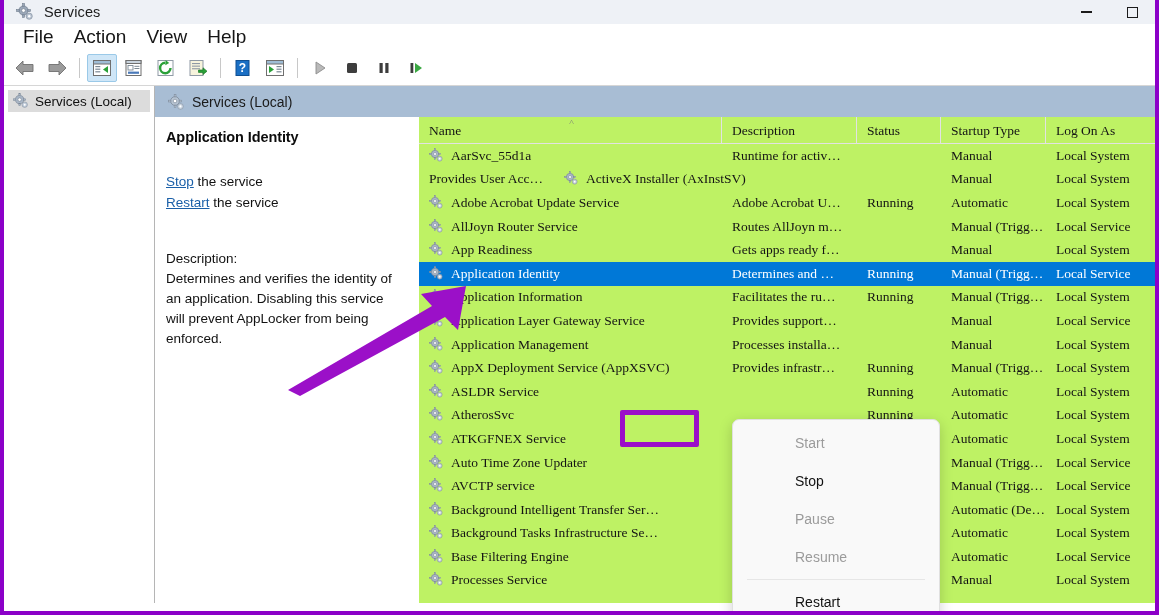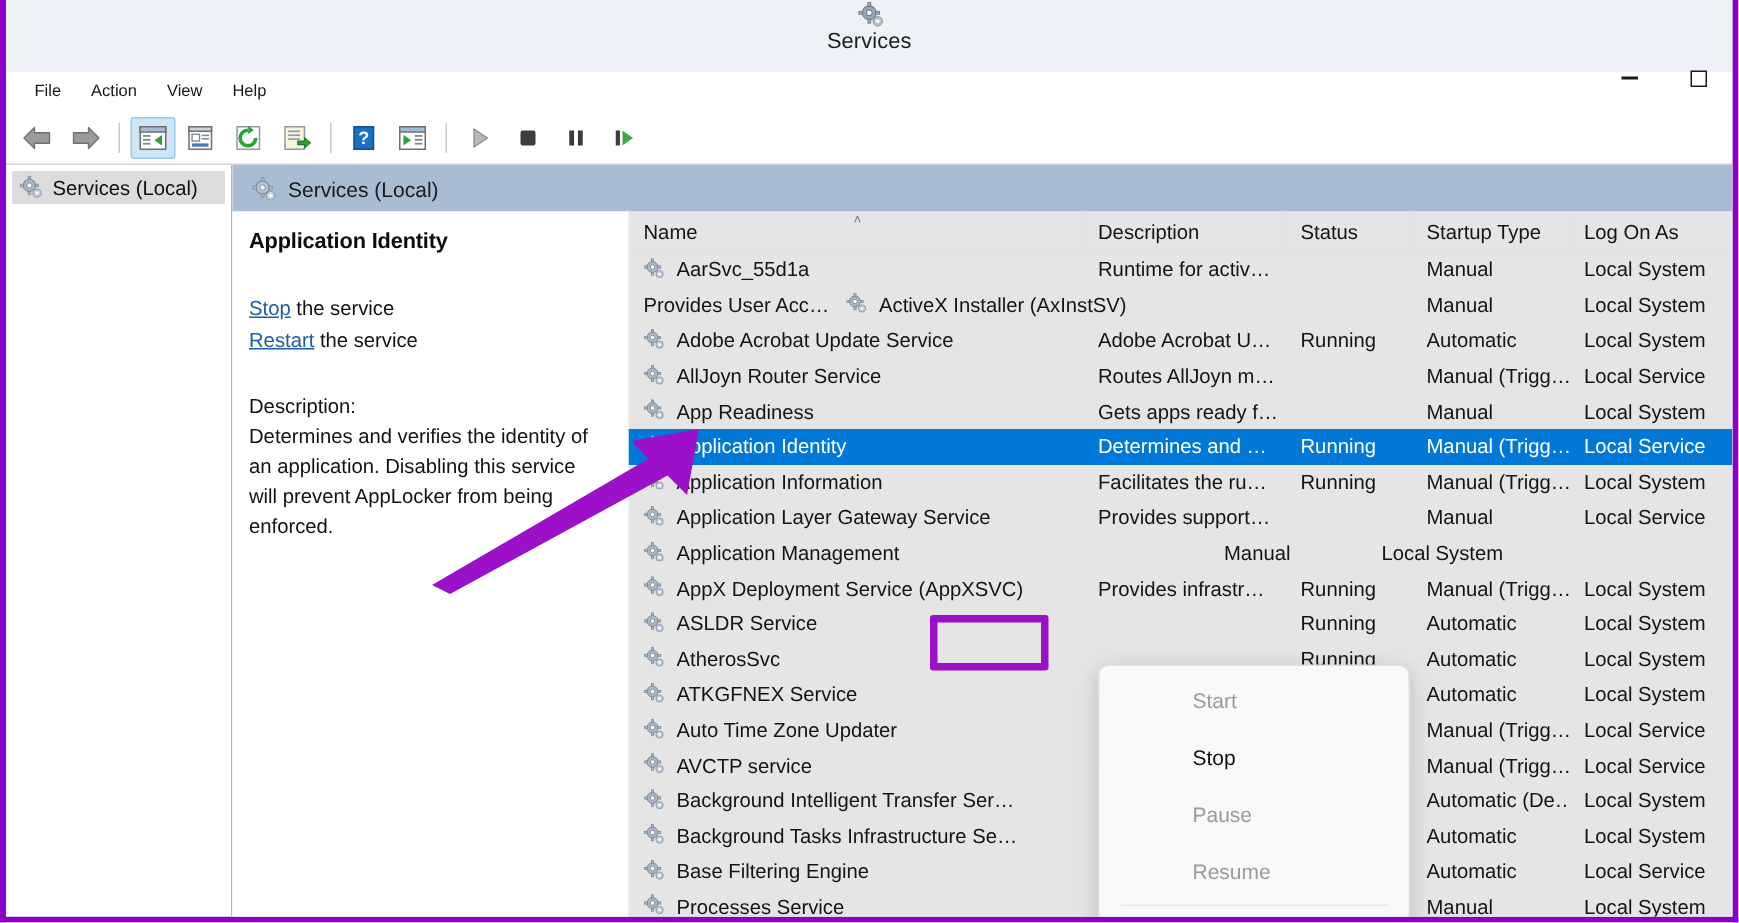--- a/index.html
+++ b/index.html
@@ -16,26 +16,25 @@
     width: 1159px; height: 615px;
     border-left: 4px solid #8B00C8;
     border-bottom: 4px solid #8B00C8;
     border-right: 4px solid #8B00C8;
     background: #ffffff;
     overflow: hidden;
   }
 
   
   .titlebar {
-    height: 48px;
+    height: 24px;
     background: #eef1f6;
     display: flex;
     align-items: center;
     position: relative;
-    flex-direction: column;
   }
   .titlebar-icon {
     width: 20px; height: 20px;
     margin-left: 11px; margin-right: 9px;
     flex: 0 0 auto;
     display: flex; align-items: center; justify-content: center;
   }
   .title-text {
     font-size: 14.5px;
     color: #1b1b1b;
@@ -56,21 +55,21 @@
   
   .menubar {
     height: 26px;
     background: #ffffff;
     display: flex;
     align-items: center;
     padding-left: 9px;
     border-bottom: 1px solid #ffffff;
   }
   .menu-item {
-    font-size: 11px;
+    font-size: 19px;
     color: #161616;
     padding: 2px 10px;
     cursor: default;
   }
 
   
   .toolbar {
     height: 36px;
     background: #ffffff;
     display: flex;
@@ -166,34 +165,35 @@
   .detail-link-row {
     font-size: 13.5px;
     color: #121212;
     line-height: 21px;
   }
   .detail-link {
     color: #1a5fa8;
     text-decoration: underline;
   }
   .detail-desc-block {
-    margin-top: 24px;
+    margin-top: 36px;
     font-size: 13.5px;
     color: #121212;
     line-height: 20px;
   }
   .detail-desc-label { margin-bottom: 0px; }
 
   
   .list-view {
     flex: 1 1 auto;
-    background: #e5e5e5;
+    background: #bef264;
     border-left: 1px solid #ffffff;
     position: relative;
     overflow: hidden;
+    font-family: Liberation Serif, serif;
   }
   .list-header {
     display: flex;
     height: 27px;
     border-bottom: 1px solid #e2e2e2;
     position: relative;
   }
   .lh-cell {
     font-size: 13.5px;
     color: #141414;
@@ -684,20 +684,21 @@
                         <rect x="5.6" y="0.6" width="1.6" height="2.1"></rect>
                         <rect x="5.6" y="10.2" width="1.6" height="2.1"></rect>
                         <rect x="0.6" y="5.6" width="2.1" height="1.6"></rect>
                         <rect x="10.2" y="5.6" width="2.1" height="1.6"></rect>
                       </g>
                       <circle cx="11.4" cy="11.4" r="2.6" fill="#c2cdda" stroke="#8591a0" stroke-width="0.6"></circle>
                       <circle cx="11.4" cy="11.4" r="0.95" fill="#ffffff"></circle>
                     </svg></span>
                   <span>Application Management</span>
                 </div>
+                <div class="cell c-desc">Processes installa…</div>
                 <div class="cell c-status"></div>
                 <div class="cell c-start">Manual</div>
                 <div class="cell c-logon">Local System</div>
               </div>
               <div class="row">
                 <div class="cell c-name cell-name">
                   <span class="gear"><svg width="15" height="15" viewBox="0 0 16 16">
                       <circle cx="6.4" cy="6.4" r="3.9" fill="#a9b6c6" stroke="#7b8796" stroke-width="0.7"></circle>
                       <circle cx="6.4" cy="6.4" r="1.6" fill="#ffffff" stroke="#7b8796" stroke-width="0.6"></circle>
                       <g fill="#a9b6c6" stroke="#7b8796" stroke-width="0.5">

